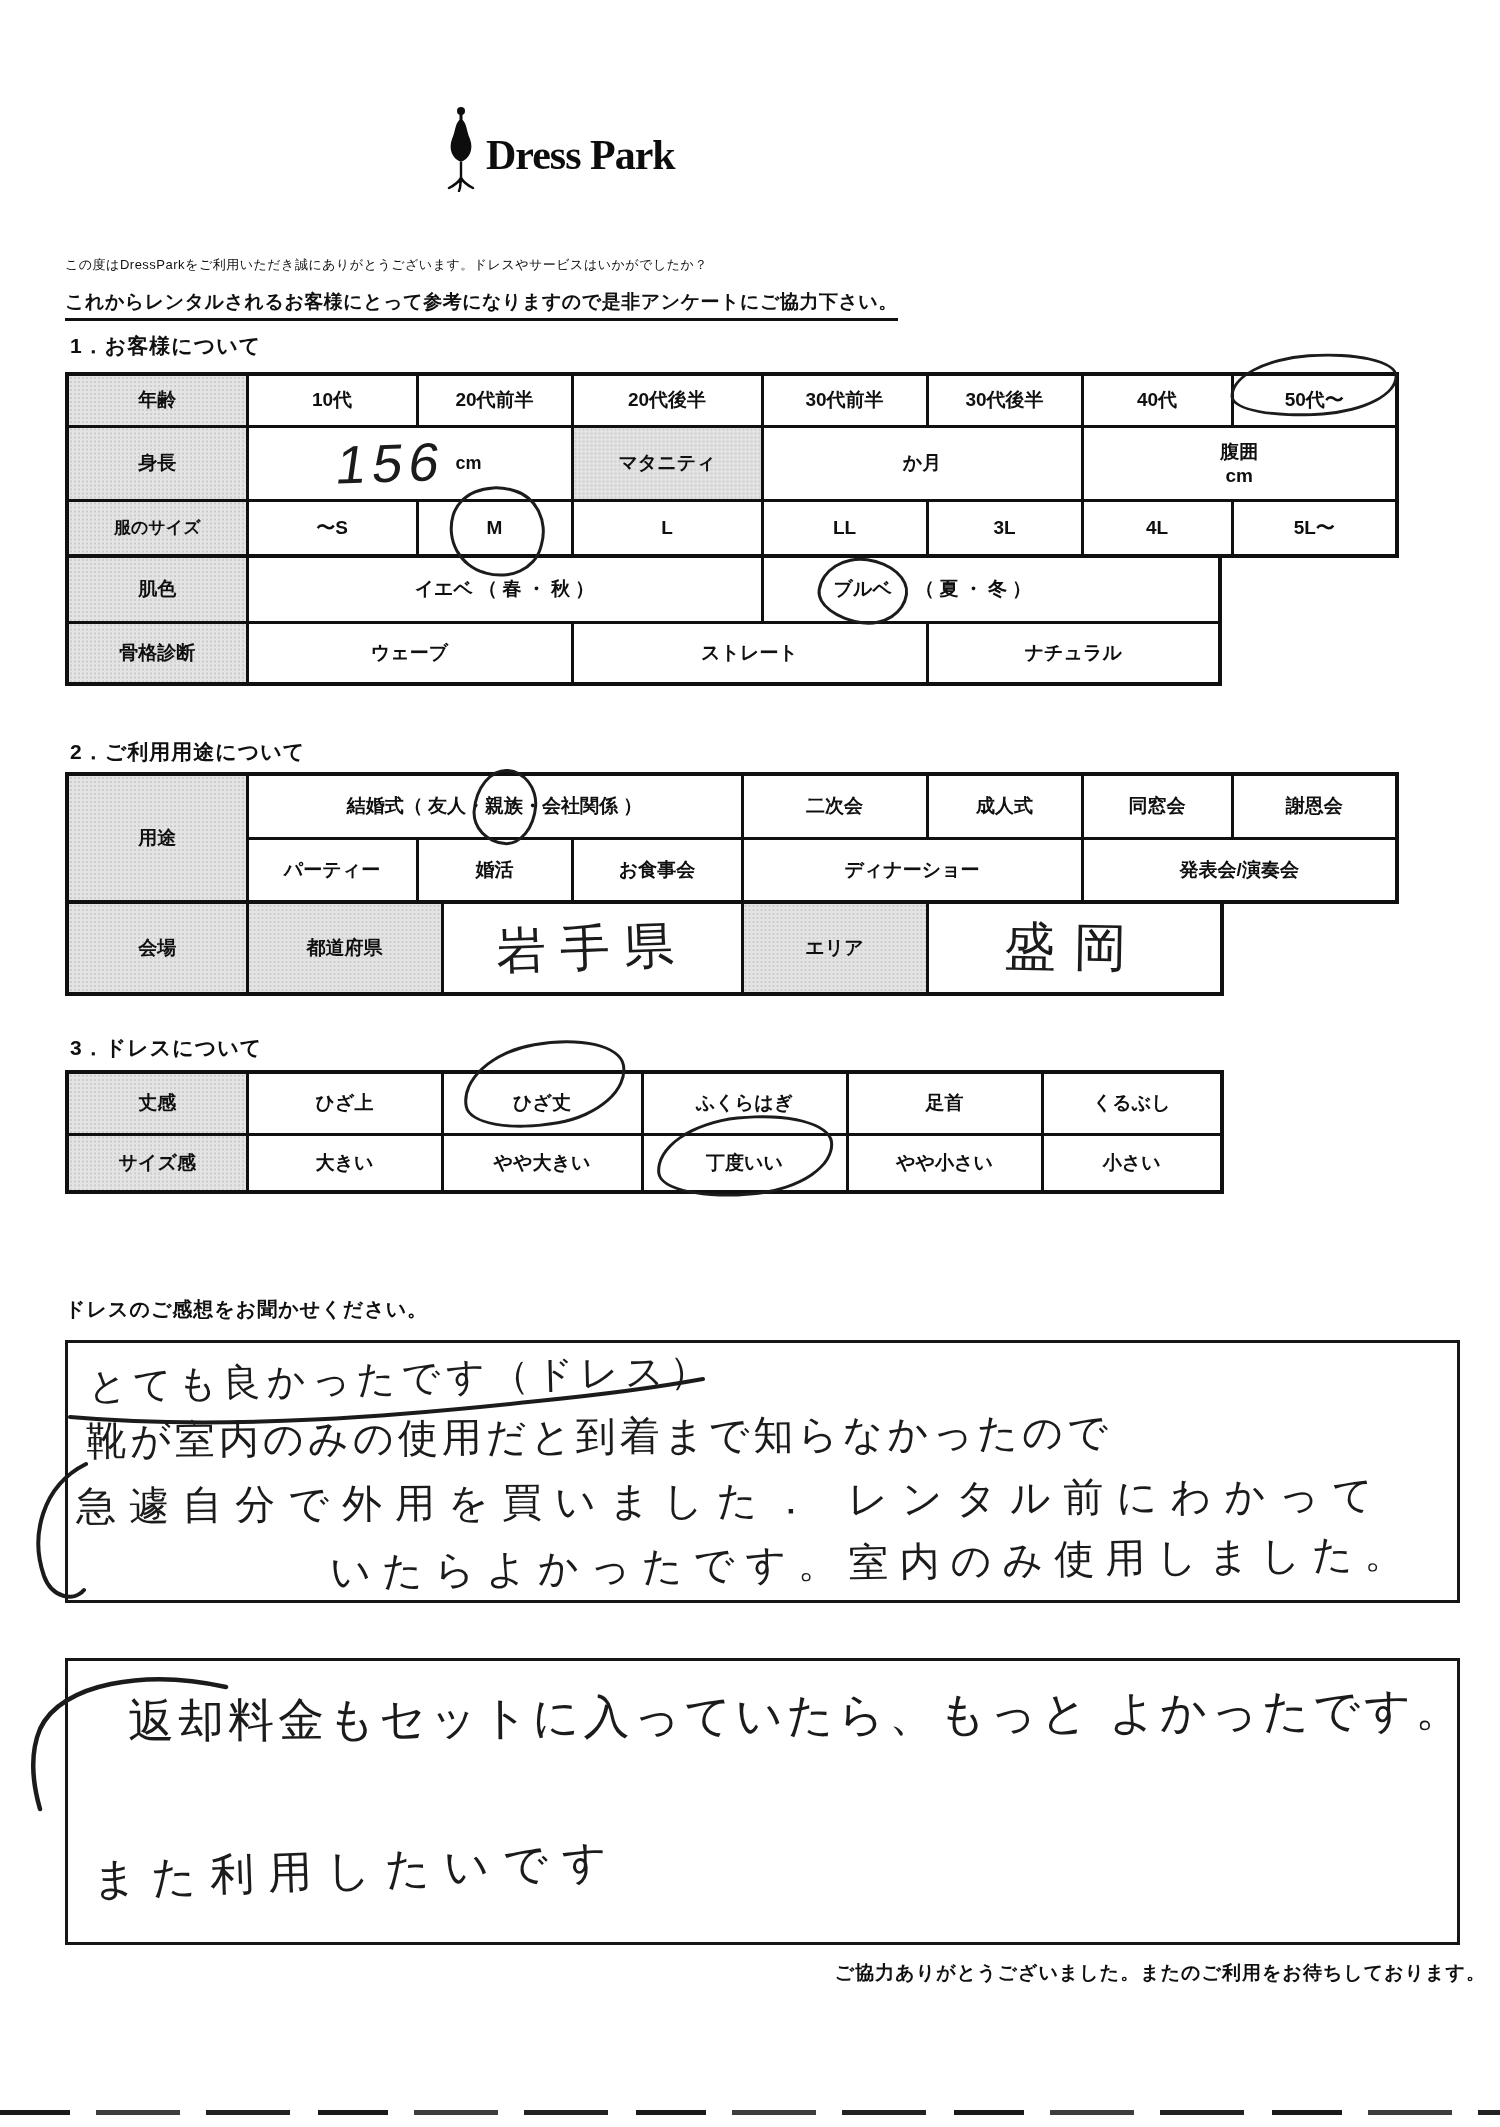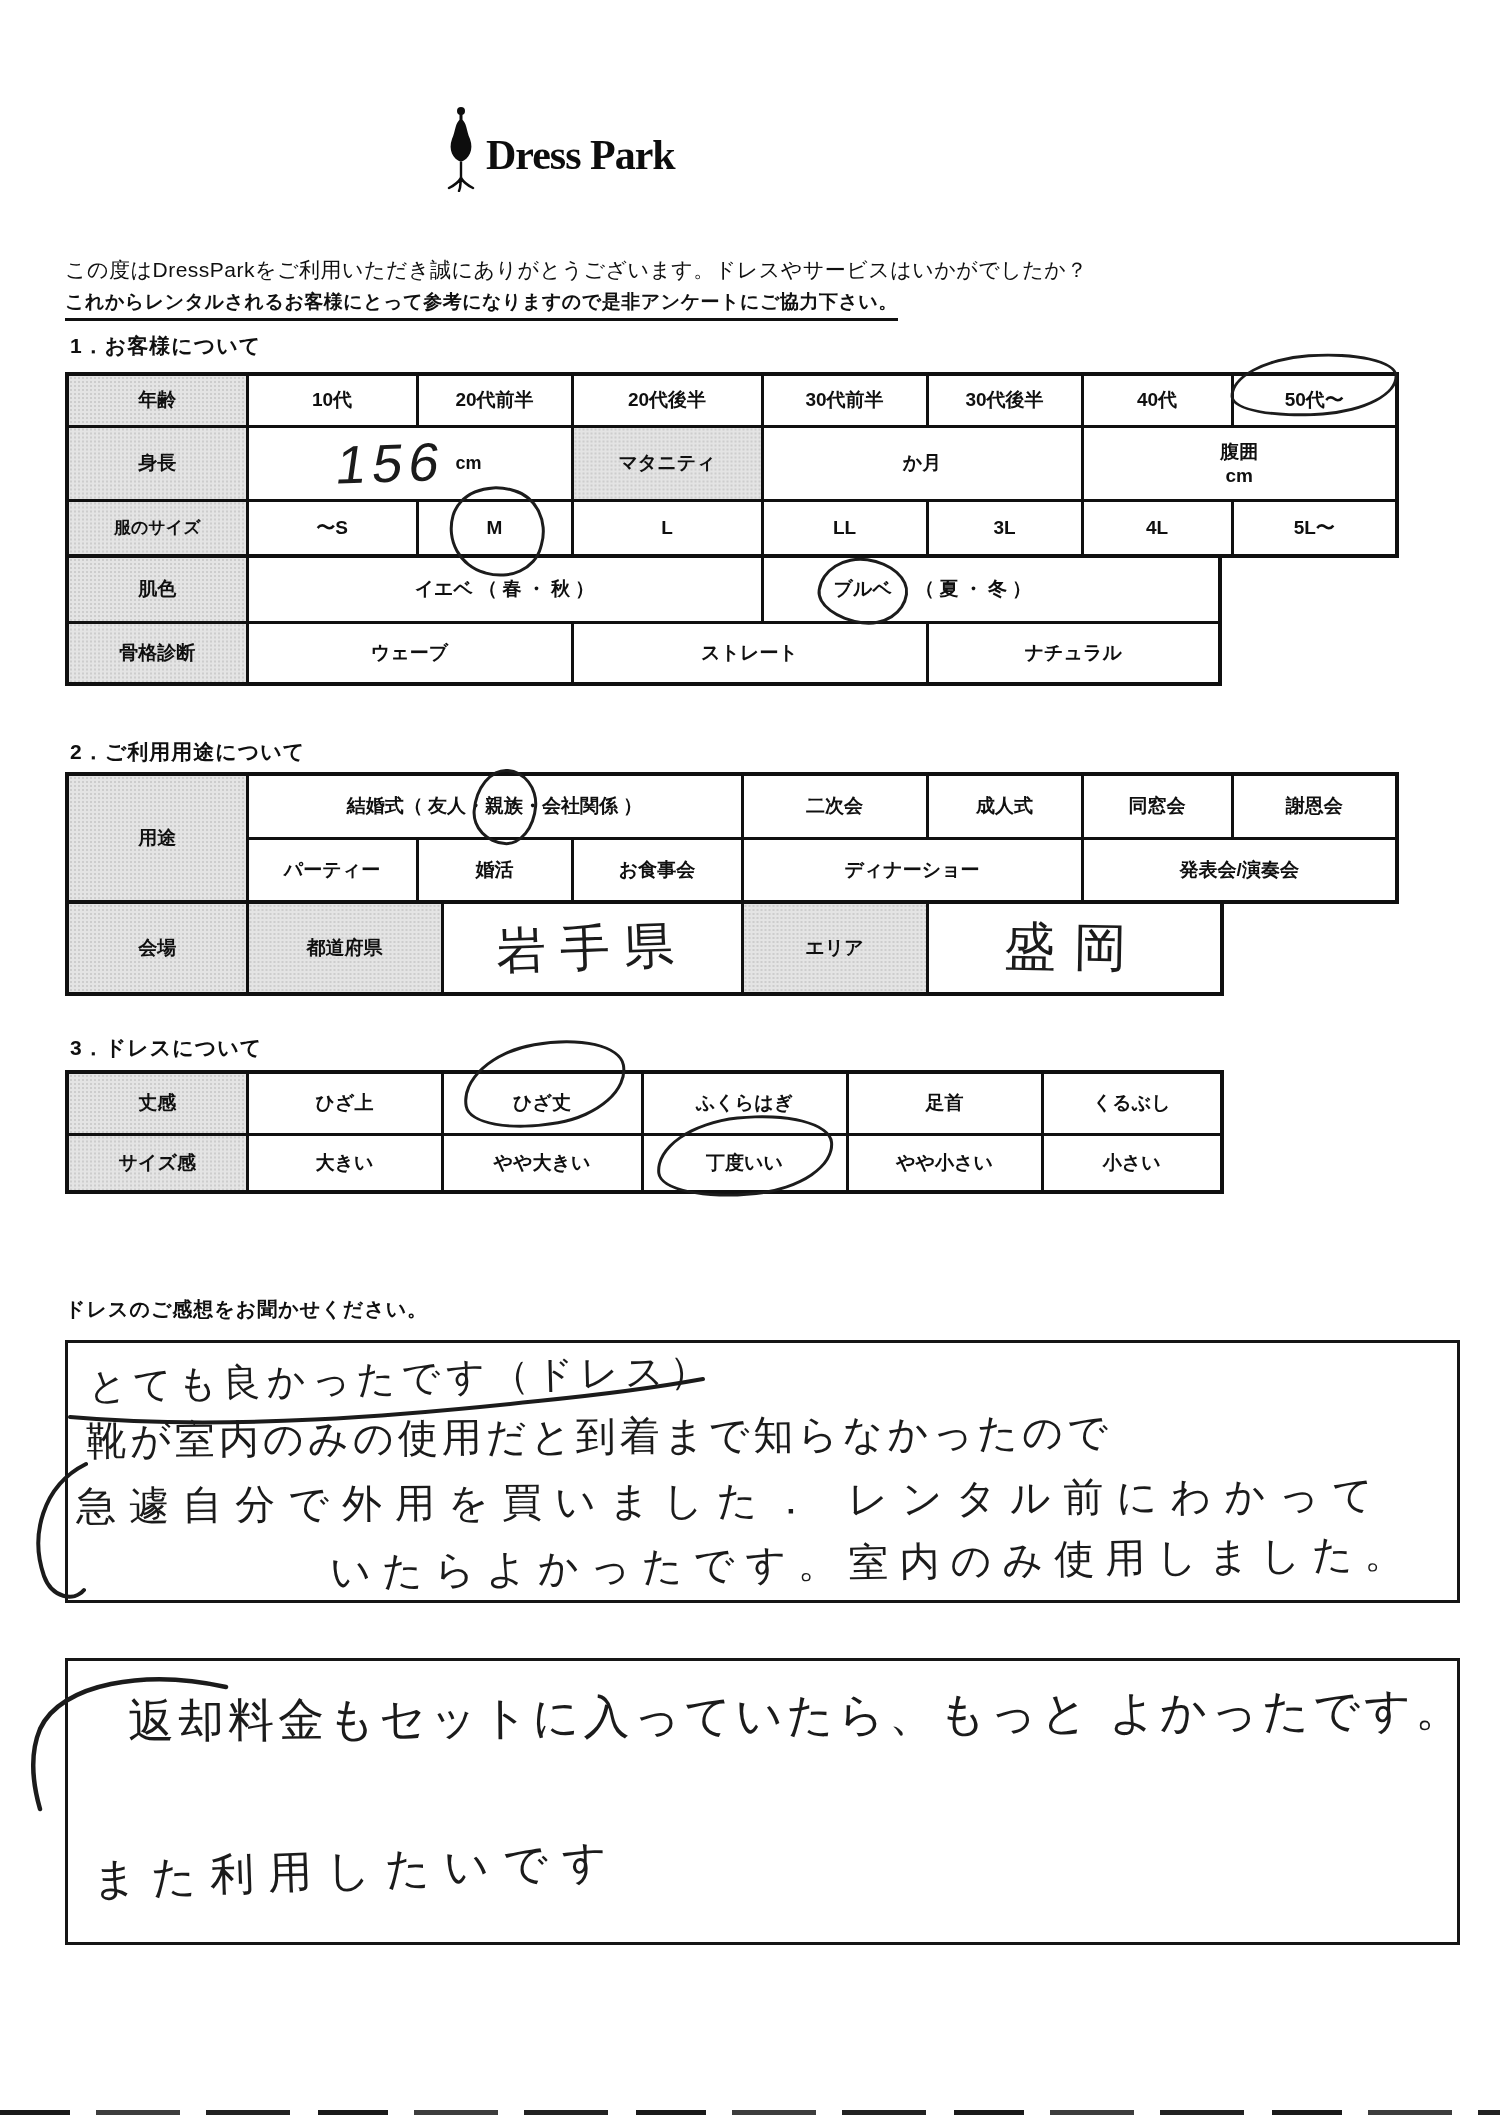--- a/index.html
+++ b/index.html
@@ -6,21 +6,21 @@
   body { background: #888; }
   .page {
     position: relative; width: 1500px; height: 2127px;
     background: #ffffff; overflow: hidden;
     font-family: "Liberation Sans", sans-serif; color: #101010;
   }
   
   .logo { position: absolute; top: 106px; left: 446px; display: flex; align-items: flex-end; gap: 10px; }
   .logo-text { font-family: "Liberation Serif", serif; font-size: 42px; font-weight: bold; letter-spacing: -1px; line-height: 1; padding-bottom: 16px; color: #0d0d0d; }
   
-  .intro1 { position: absolute; top: 256px; left: 65px; font-size: 21px; letter-spacing: 0.5px; }
+  .intro1 { position: absolute; top: 256px; left: 65px; font-size: 13px; letter-spacing: 0.5px; }
   .intro2 { position: absolute; top: 289px; left: 65px; font-size: 19px; font-weight: bold; letter-spacing: 0.5px; border-bottom: 3px solid #111; padding-bottom: 3px; }
   .sec-title { position: absolute; left: 70px; font-size: 21px; font-weight: bold; letter-spacing: 1px; }
   .t1 { top: 332px; } .t2 { top: 738px; } .t3 { top: 1034px; }
   .t4 { top: 1620px; letter-spacing: 0.5px; }
   
   .tblwrap { position: absolute; left: 65px; }
   .wrapA { top: 372px; } .wrapB { top: 772px; } .wrapC { top: 1070px; }
   table { border-collapse: collapse; table-layout: fixed; border: 4px solid #101010; }
   table + table { margin-top: -4px; }
   th, td {
@@ -306,15 +306,16 @@
 
 
   <div class="hbox box2">
     <svg class="stroke-svg" style="left:-52px;top:-4px;width:230px;height:170px">
       <path d="M 210,30 C 130,12 45,26 24,72 C 14,96 16,124 24,152" fill="none" stroke="#1b1b1b" stroke-width="4.5" stroke-linecap="round"></path>
     </svg>
     <div class="hand hline b2l1">返却料金もセットに入っていたら、もっと よかったです。</div>
     <div class="hand hline b2l2">また利用したいです</div>
   </div>
 
+  <div class="footer-note">ご協力ありがとうございました。またのご利用をお待ちしております。</div>
   <div class="scan-line"></div>
 
 </div>
 
 </body></html>

